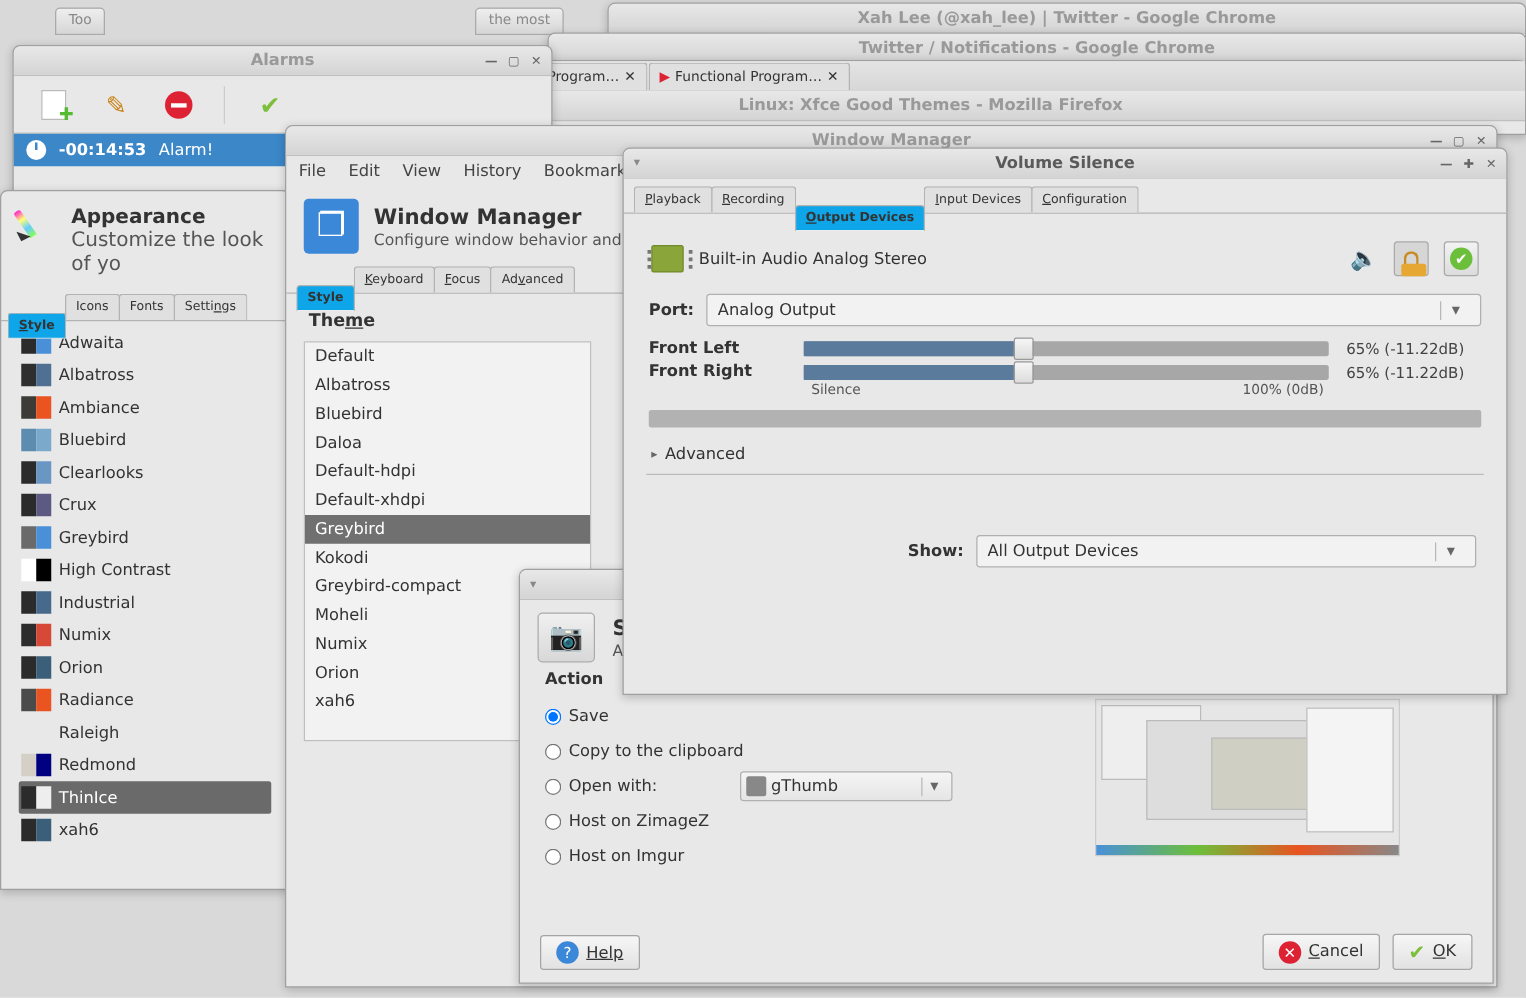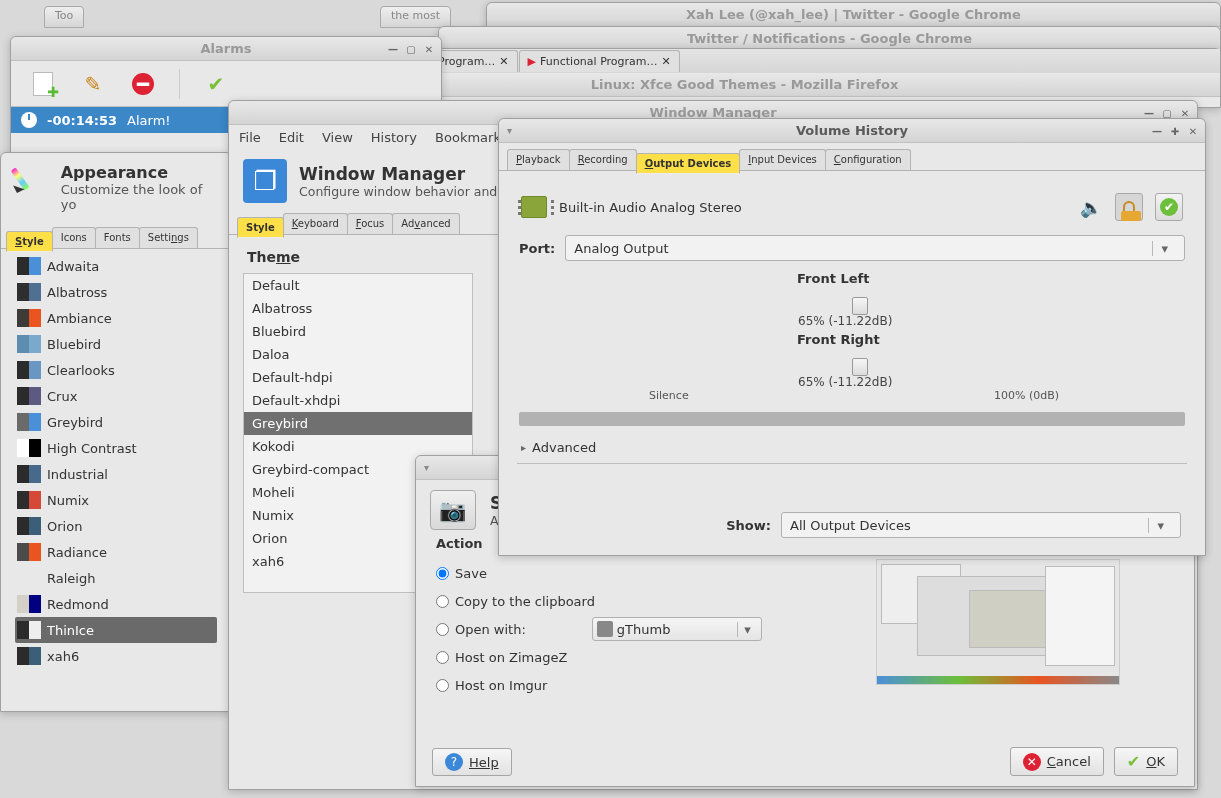--- a/index.html
+++ b/index.html
@@ -5,41 +5,41 @@
 * { box-sizing: border-box; margin: 0; padding: 0; font-family: "DejaVu Sans", sans-serif; }
 body { background: #d9d9d9; width: 1221px; height: 798px; position: relative; overflow: hidden; font-size: 13px; color: #333; }
 
 .window { position: absolute; background: #e8e8e8; border: 1px solid #a0a0a0; border-radius: 6px 6px 0 0; box-shadow: 0 2px 8px rgba(0,0,0,0.2); }
 .titlebar { height: 24px; background: linear-gradient(#e8e8e8,#d4d4d4); border-bottom: 1px solid #c0c0c0; display: flex; align-items: center; justify-content: center; font-weight: bold; color: #5a5a5a; position: relative; border-radius: 6px 6px 0 0; }
 .titlebar.inactive { color: #999; }
 .titlebar .wincontrols { position: absolute; right: 4px; top: 4px; display: flex; gap: 2px; }
 .titlebar .wincontrols span { width: 16px; height: 16px; display: inline-flex; align-items: center; justify-content: center; font-size: 10px; color: #666; cursor: pointer; border-radius: 2px; }
 .tabstrip { display: flex; padding: 5px 5px 0 5px; border-bottom: 1px solid #b3b3b3; }
 .tab { padding: 4px 8px; border: 1px solid #b3b3b3; border-bottom: none; background: #e0e0e0; margin-right: -1px; border-radius: 3px 3px 0 0; cursor: pointer; font-size: 10px; }
-.tab.active { background: #fde047; position: relative; top: 4px; border-bottom: 1px solid #ececec; font-weight: bold; }
+.tab.active { background: #0ea5e9; position: relative; top: 15px; border-bottom: 1px solid #ececec; font-weight: bold; }
 .tab .underline { text-decoration: underline; }
 
 
 .bg-tab { position: absolute; background: linear-gradient(#eee,#d6d6d6); border: 1px solid #aaa; border-radius: 4px 4px 0 0; height: 22px; padding: 2px 10px; color: #888; font-size: 11px; top: 6px; }
 
 
 #alarms { left: 10px; top: 36px; width: 432px; height: 160px; }
 #alarms .toolbar { height: 46px; display: flex; align-items: center; gap: 22px; padding: 0 18px; border-bottom: 1px solid #c0c0c0; }
 #alarms .toolbar .sep { width: 1px; height: 30px; background: #ccc; }
 .icon-btn { width: 28px; height: 28px; display: inline-flex; align-items: center; justify-content: center; font-size: 20px; }
 .alarm-row { background: #3b87c8; color: #fff; display: flex; align-items: center; height: 26px; padding: 0 10px; gap: 10px; font-size: 13px; }
 .clock-icon { width: 16px; height: 16px; border-radius: 50%; background: #fff; position: relative; display: inline-block; }
 .clock-icon:before { content:''; position:absolute; left:7px; top:2px; width:2px; height:6px; background:#3b87c8; }
 
 
 #appearance { left: 0; top: 152px; width: 232px; height: 560px; }
 #appearance .header { display: flex; gap: 10px; padding: 10px; }
 #appearance .header .icon { width: 40px; height: 40px; }
 #appearance .header h1 { font-size: 16px; font-weight: bold; }
-#appearance .header p { font-size: 13px; color: #555; }
+#appearance .header p { font-size: 16px; color: #555; }
 #appearance .themelist { padding: 4px 14px; }
 .theme-item { display: flex; align-items: center; height: 26px; gap: 6px; padding: 0 2px; cursor: pointer; }
 .theme-item.selected { background: #6a6a6a; color: #fff; border-radius: 2px; }
 .swatch { display: inline-flex; }
 .swatch span { width: 12px; height: 18px; display: inline-block; }
 
 
 #wm { left: 228px; top: 100px; width: 970px; height: 690px; }
 #wm .menubar { height: 24px; display: flex; align-items: center; gap: 18px; padding: 0 10px; color: #444; font-size: 13px; }
 #wm .header { display: flex; gap: 12px; padding: 10px 14px; align-items: center; }
@@ -81,21 +81,21 @@
 #vol .device-row .spacer { flex:1; }
 #vol .sq-btn { width:28px; height:28px; border:1px solid #a9a9a9; border-radius:3px; background: linear-gradient(#f3f3f3,#dcdcdc); display:inline-flex; align-items:center; justify-content:center; }
 #vol .sq-btn.locked { background:#d6d6d6; }
 .lock-icon { width:12px; height:12px; border:2px solid #c98a1f; border-bottom:none; border-radius:6px 6px 0 0; position:relative; }
 .lock-icon:after { content:''; position:absolute; left:-4px; top:8px; width:20px; height:10px; background:#e6a832; border-radius:2px; }
 .check-icon { width:18px; height:18px; border-radius:50%; background:#6cbf3a; display:inline-flex; align-items:center; justify-content:center; color:#fff; font-size:12px; }
 #vol .port-row { display:flex; align-items:center; gap:10px; padding: 8px 4px; }
 #vol .port-row label { font-weight:bold; }
 #vol .combo { border:1px solid #b0b0b0; background:#f2f2f2; height:26px; flex:1; display:flex; align-items:center; padding: 0 8px; border-radius:3px; }
 #vol .combo .arrow { border-left:1px solid #b8b8b8; padding:0 8px; margin-left:auto; color:#666; }
-#vol .chan { display:flex; align-items:center; gap: 14px; padding: 2px 4px; flex-direction: column; }
+#vol .chan { display:flex; align-items:center; gap: 14px; padding: 2px 4px; }
 #vol .chan label { width: 110px; font-weight:bold; }
 #vol .slider { flex:1; height: 12px; background:#a7a7a7; position:relative; border-radius:2px; }
 #vol .slider .fill { position:absolute; left:0; top:0; bottom:0; background:#5b7b9c; }
 #vol .slider .thumb { position:absolute; top:-3px; width:16px; height:18px; background:linear-gradient(#f6f6f6,#dcdcdc); border:1px solid #999; border-radius:2px; }
 #vol .chan .val { width: 108px; text-align:left; font-size: 12px; color:#444; }
 #vol .ticks { display:flex; justify-content:space-between; padding: 0 130px 0 134px; font-size:11px; color:#555; margin-top:-2px; }
 #vol .vu { height: 14px; background:#b2b2b2; margin: 10px 4px; border-radius:2px; }
 #vol .adv { display:flex; align-items:center; gap:6px; padding: 4px 6px; cursor:pointer; }
 #vol .adv .tri { font-size:10px; color:#666; }
 #vol .sep-line { border-top:1px solid #bcbcbc; margin: 4px 2px 42px; }
@@ -417,21 +417,21 @@
     <div class="button">
         <span class="ico-ok">✔</span>
         <span><span class="u">O</span>K</span>
       </div>
   </div>
 </div>
 
 <div id="vol" class="window">
   <div class="titlebar">
     <span style="position:absolute;left:8px;font-size:10px;color:#888;">▾</span>
-    <span>Volume History</span>
+    <span>Volume Silence</span>
     <div class="wincontrols">
       <span>—</span>
       <span>✚</span>
       <span>✕</span>
     </div>
   </div>
   <div class="tabstrip" style="padding:6px 8px 0;">
     <div class="tab"><span class="underline">P</span>layback</div>
     <div class="tab"><span class="underline">R</span>ecording</div>
     <div class="tab active"><span class="underline">O</span>utput Devices</div>

